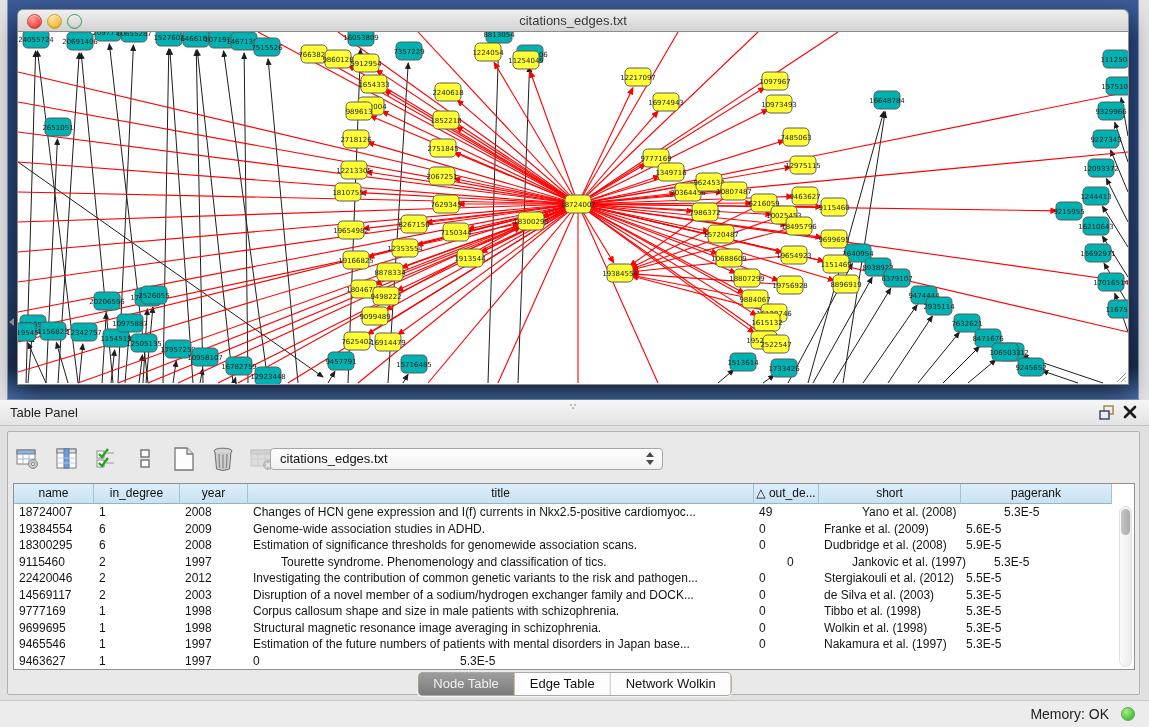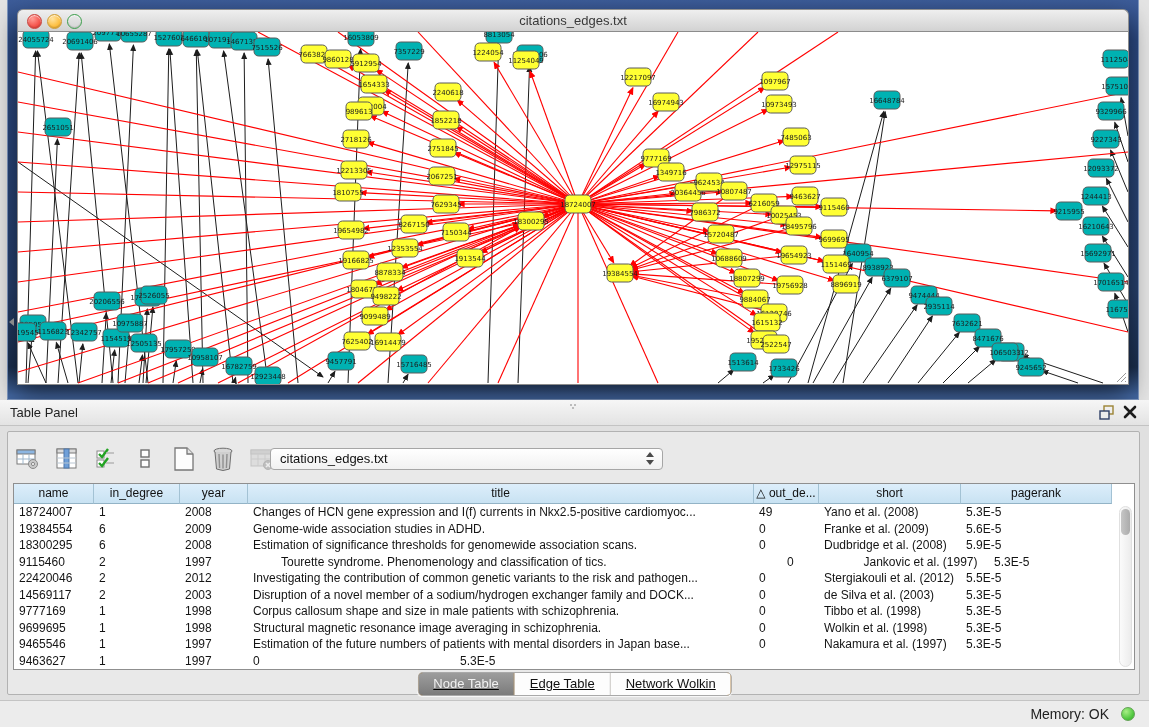--- a/index.html
+++ b/index.html
@@ -65,21 +65,21 @@
   .trow{display:flex;height:16.5px;}
   .tcell{font-size:12px;color:#141414;line-height:16.5px;padding-left:5px;
     box-sizing:border-box;overflow:hidden;white-space:nowrap;flex:0 0 auto;}
   #vscroll{position:absolute;right:2px;top:22px;bottom:2px;width:13px;border-radius:7px;
     background:linear-gradient(90deg,#fbfbfb,#ececec);border:1px solid #e0e0e0;box-sizing:border-box;}
   #vthumb{position:absolute;left:1px;top:2px;width:9px;height:26px;border-radius:5px;
     background:linear-gradient(90deg,#c6c6c6,#ababab);}
 
   #tabs{position:absolute;top:672px;left:50%;transform:translateX(-50%);display:flex;height:22px;
     border:1px solid #a9a9a9;border-radius:5px;overflow:hidden;background:#a16207;
-    box-shadow:0 1px 1px rgba(255,255,255,.8);text-decoration:underline;}
+    box-shadow:0 1px 1px rgba(255,255,255,.8);}
   .tab{padding:0 15px;line-height:21px;font-size:13px;color:#111;background:#fdfdfd;
     border-right:1px solid #c2c2c2;}
   .tab:last-child{border-right:none;}
   .tab.sel{background:linear-gradient(#9d9d9d,#7b7b7b);color:#f1f1f1;}
 
   #statusbar{position:absolute;left:0;top:700px;width:1149px;height:27px;background:#ececec;
     border-top:1px solid #c4c4c4;box-sizing:border-box;}
   #mem-label{position:absolute;right:40px;line-height:26px;font-size:14px;color:#222;}
   #mem-dot{position:absolute;right:14px;top:6px;width:14px;height:14px;border-radius:50%;
     background:radial-gradient(circle at 35% 30%,#a8ef86,#4ec63e 65%,#37a82e);border:1px solid #63a355;box-sizing:border-box;}
@@ -608,21 +608,21 @@
       <div class="hcell" style="width: 142px;">short</div>
       <div class="hcell" style="width: 151px;">pagerank</div>
     </div>
   <div id="tbody">
       <div class="trow">
         <div class="tcell" style="width: 80px;">18724007</div>
         <div class="tcell" style="width: 86px;">1</div>
         <div class="tcell" style="width: 68px;">2008</div>
         <div class="tcell" style="width: 506px;">Changes of HCN gene expression and I(f) currents in Nkx2.5-positive cardiomyoc...</div>
         <div class="tcell" style="width: 65px;">49</div>
-        <div class="tcell" style="width: 142px;">Yano et al. (2008)</div>
+        <div class="tcell" style="width: 142px; margin-left: 38px;">Yano et al. (2008)</div>
         <div class="tcell" style="width: 151px;">5.3E-5</div>
       </div>
       <div class="trow">
         <div class="tcell" style="width: 80px;">19384554</div>
         <div class="tcell" style="width: 86px;">6</div>
         <div class="tcell" style="width: 68px;">2009</div>
         <div class="tcell" style="width: 506px;">Genome-wide association studies in ADHD.</div>
         <div class="tcell" style="width: 65px;">0</div>
         <div class="tcell" style="width: 142px;">Franke et al. (2009)</div>
         <div class="tcell" style="width: 151px;">5.6E-5</div>
@@ -635,21 +635,21 @@
         <div class="tcell" style="width: 65px;">0</div>
         <div class="tcell" style="width: 142px;">Dudbridge et al. (2008)</div>
         <div class="tcell" style="width: 151px;">5.9E-5</div>
       </div>
       <div class="trow">
         <div class="tcell" style="width: 80px;">9115460</div>
         <div class="tcell" style="width: 86px;">2</div>
         <div class="tcell" style="width: 68px;">1997</div>
         <div class="tcell" style="width: 506px; margin-left: 28px;">Tourette syndrome. Phenomenology and classification of tics.</div>
         <div class="tcell" style="width: 65px;">0</div>
-        <div class="tcell" style="width: 142px; text-align: center;">Jankovic et al. (1997)</div>
+        <div class="tcell" style="width: 142px;">Jankovic et al. (1997)</div>
         <div class="tcell" style="width: 151px;">5.3E-5</div>
       </div>
       <div class="trow">
         <div class="tcell" style="width: 80px;">22420046</div>
         <div class="tcell" style="width: 86px;">2</div>
         <div class="tcell" style="width: 68px;">2012</div>
         <div class="tcell" style="width: 506px;">Investigating the contribution of common genetic variants to the risk and pathogen...</div>
         <div class="tcell" style="width: 65px;">0</div>
         <div class="tcell" style="width: 142px;">Stergiakouli et al. (2012)</div>
         <div class="tcell" style="width: 151px;">5.5E-5</div>

